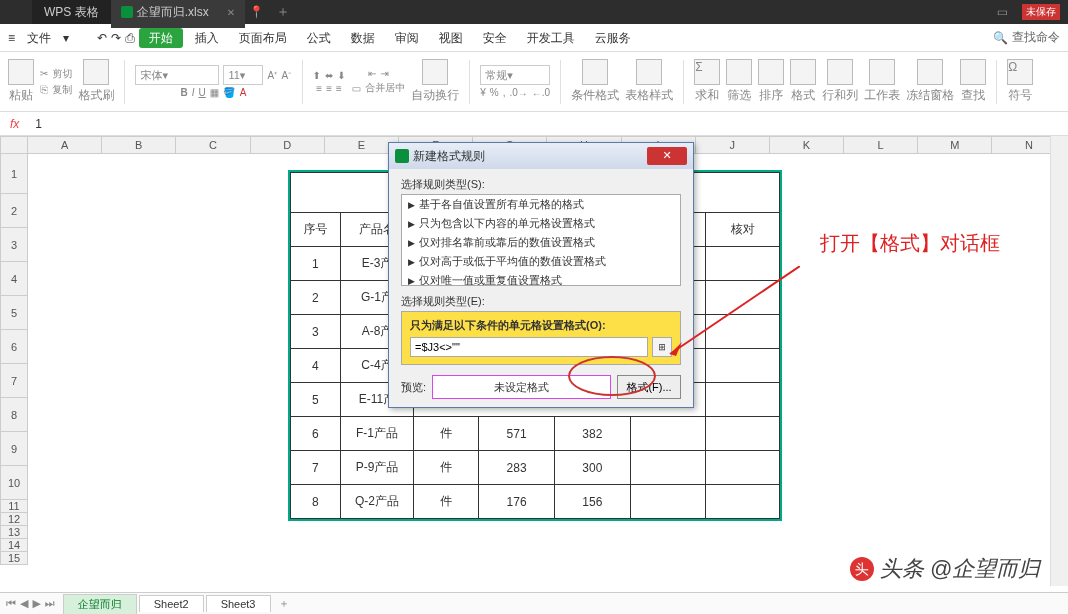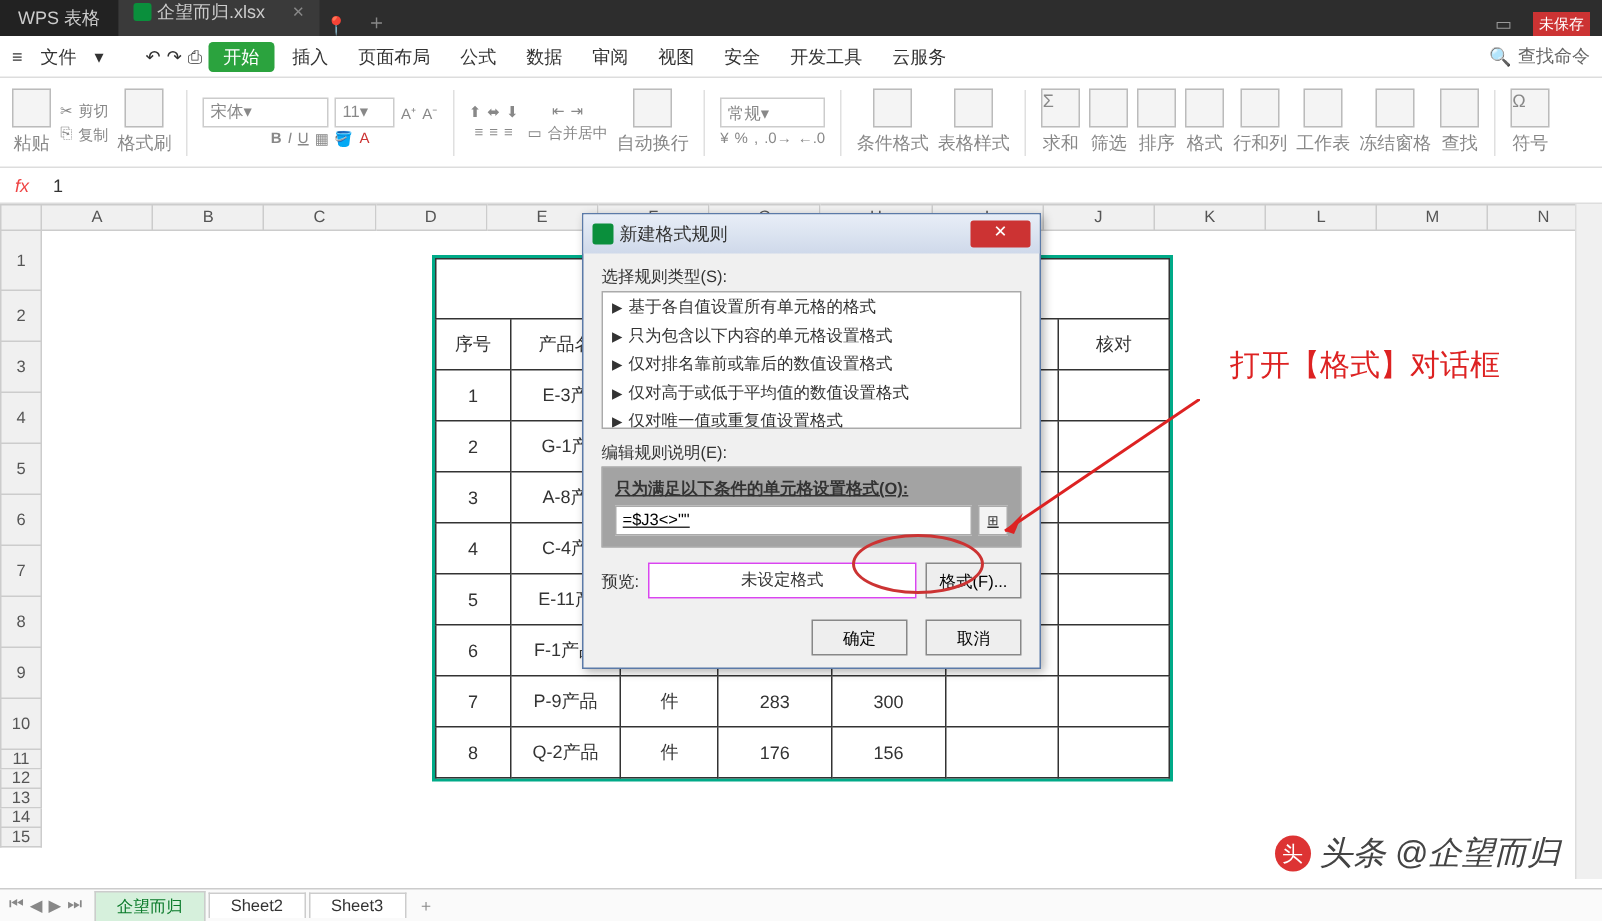--- a/index.html
+++ b/index.html
@@ -1,17 +1,17 @@
 <!DOCTYPE html>
 <html><head>
 <meta charset="utf-8">
 <style>
 * { margin:0; padding:0; box-sizing:border-box; font-family:"Microsoft YaHei",SimSun,sans-serif; }
 body { width:1068px; height:614px; background:#fff; overflow:hidden; position:relative; font-size:12px; color:#333; }
-.title-bar { height:24px; background:#2d2d2d; display:flex; align-items:flex-end; color:#ccc; }
+.title-bar { height:24px; background:#2d2d2d; display:flex; align-items:center; color:#ccc;padding-left:32px; }
 .title-bar .app { padding:0 12px; background:#222; height:24px; line-height:24px; }
 .title-bar .tab { display:flex; align-items:center; padding:0 10px; height:32px; background:#3a3a3a; }
 .title-bar .tab .ico { width:12px; height:12px; background:#0a8f3c; margin-right:4px; border-radius:2px; }
 .title-bar .tab .cls { margin-left:18px; color:#888; font-size:10px;}
 .title-bar .pin { margin-left:4px; color:#888; }
 .title-bar .plus { margin-left:12px; color:#888; font-size:14px;}
 .title-bar .wctl { margin-left:auto; display:flex; gap:14px; padding-right:8px; color:#999; align-items:center; }
 .title-bar .wctl .bad { background:#c33; color:#fff; padding:1px 4px; font-size:10px;}
 .menu-bar { height:28px; display:flex; align-items:center; border-bottom:1px solid #ddd; padding:0 8px; gap:4px; }
 .menu-bar .mbtn { padding:0 8px; height:20px; line-height:20px; cursor:pointer; }
@@ -41,21 +41,21 @@
 .arrow { position:absolute; width:140px; height:90px; pointer-events:none;}
 .dlg { position:absolute; width:306px; background:#f0f0f0; border:1px solid #5b7aa8; box-shadow:2px 2px 6px rgba(0,0,0,.3);}
 .dlg .ttl { height:26px; background:linear-gradient(#e8eef7,#cfd9ea); display:flex; align-items:center; padding:0 6px; font-size:12px;}
 .dlg .ttl .ico { width:14px; height:14px; background:#0a8f3c; margin-right:4px; border-radius:2px;}
 .dlg .ttl .x { margin-left:auto; width:40px; height:18px; background:#c33; color:#fff; text-align:center; line-height:16px; border-radius:2px; font-size:11px;}
 .dlg .body { padding:8px 12px;}
 .dlg .lst { border:1px solid #aaa; background:#fff; margin-top:2px; height:92px; overflow:hidden;}
 .dlg .lst .it { padding:2px 6px; font-size:11px; display:flex; align-items:center; gap:4px;}
 .dlg .lst .it .tri { font-size:9px; color:#333;}
 .dlg .sec { margin-top:8px; font-size:11px;}
-.dlg .fbox { border:1px solid #aaa; background:#a3a3a3; height:54px; margin-top:2px; padding:6px 8px; font-size:11px;text-decoration:underline;}
+.dlg .fbox { border:1px solid #aaa; background:#fde047; height:54px; margin-top:2px; padding:6px 8px; font-size:11px;}
 .dlg .fbox .inp { display:flex; gap:4px; margin-top:4px; align-items:center;}
 .dlg .fbox .inp input { flex:1; height:20px; border:1px solid #aaa; padding:0 4px; font-size:11px;}
 .dlg .fbox .inp .pick { width:20px; height:20px; border:1px solid #aaa; background:#f4f4f4; font-size:9px; text-align:center; line-height:18px;}
 .dlg .prev { display:flex; align-items:center; gap:6px; margin-top:10px;}
 .dlg .prev .pv { flex:1; height:24px; border:1px solid #d946ef; background:#fff; text-align:center; line-height:22px; font-size:11px;}
 .dlg .prev .fmt { width:64px; height:24px; border:1px solid #888; background:#eee; font-size:11px;}
 .dlg .btns { display:flex; justify-content:flex-end; gap:12px; margin-top:14px;}
 .dlg .btns button { width:64px; height:24px; border:1px solid #888; background:#eee; font-size:11px;}
 .ellipse { position:absolute; width:88px; height:40px; border:2px solid #c33; border-radius:50%; pointer-events:none;}
 .sheets { position:absolute; left:0; right:0; bottom:0; height:22px; border-top:1px solid #ccc; background:#fafafa; display:flex; align-items:center; font-size:11px;}
@@ -356,36 +356,32 @@
   </div>
   <div class="body">
     <div style="font-size:11px;">选择规则类型(S):</div>
     <div class="lst" id="rulelist">
         <div class="it"><span class="tri">▶</span>基于各自值设置所有单元格的格式</div>
         <div class="it"><span class="tri">▶</span>只为包含以下内容的单元格设置格式</div>
         <div class="it"><span class="tri">▶</span>仅对排名靠前或靠后的数值设置格式</div>
         <div class="it"><span class="tri">▶</span>仅对高于或低于平均值的数值设置格式</div>
         <div class="it"><span class="tri">▶</span>仅对唯一值或重复值设置格式</div>
       </div>
-    <div class="sec">编辑规则说明(E):</div>
+    <div class="sec">选择规则类型(E):</div>
     <div class="fbox">
       <div style="font-weight:bold">只为满足以下条件的单元格设置格式(O):</div>
       <div class="inp">
         <input value="=$J3&lt;&gt;&quot;&quot;" style="">
         <div class="pick">⊞</div>
       </div>
     </div>
     <div class="prev">
       <span style="font-size:11px;">预览:</span>
       <div class="pv">未设定格式</div>
       <button class="fmt">格式(F)...</button>
-    </div>
-    <div class="btns">
-      <button>确定</button>
-      <button>取消</button>
     </div>
   </div>
 </div>
 
 <div class="ellipse" style="left:568px; top:356px;"></div>
 
 <svg class="arrow" style="left:660px; top:266px;">
   <line x1="140" y1="0" x2="10" y2="88" stroke="#d22" stroke-width="2"></line>
   <polygon points="10,88 22,76 16,90" fill="#d22"></polygon>
 </svg>

